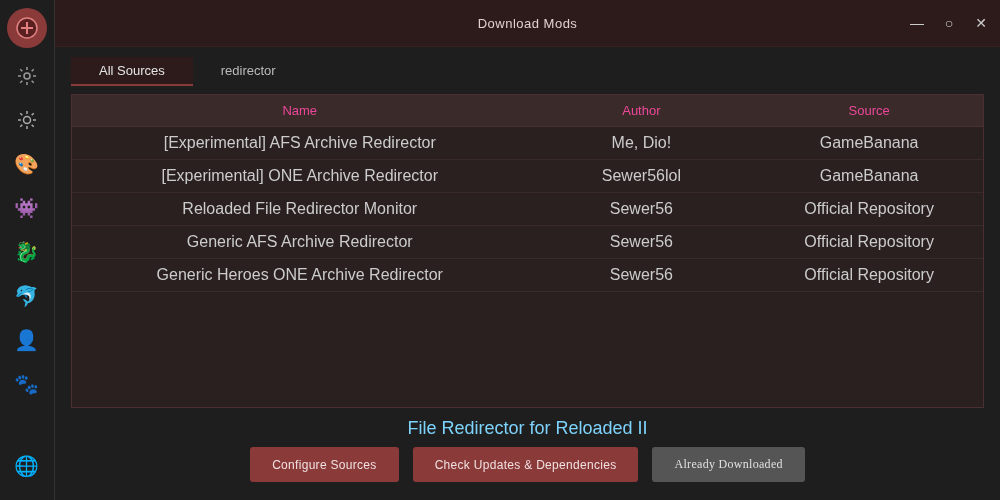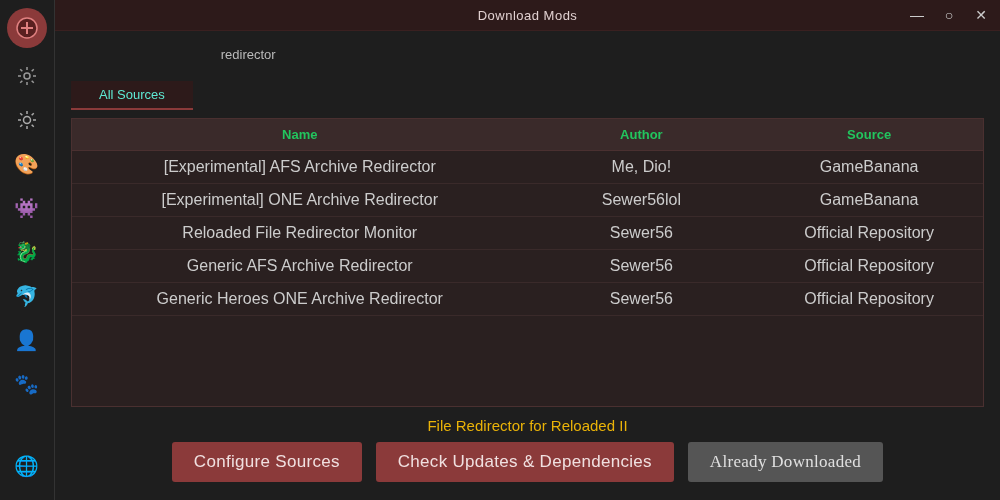--- a/index.html
+++ b/index.html
@@ -40,21 +40,21 @@
     .main {
       flex: 1;
       display: flex;
       flex-direction: column;
       background: #1e1e1e;
     }
 
     
     .titlebar {
       background: #2d1a1a;
-      height: 31px;
+      height: 47px;
       display: flex;
       align-items: center;
       justify-content: center;
       position: relative;
       border-bottom: 1px solid #3a2020;
     }
     .titlebar-title {
       color: #e0d0d0;
       font-size: 13px;
       letter-spacing: 0.5px;
@@ -91,24 +91,23 @@
     }
     .tab {
       padding: 6px 28px;
       color: #bbb;
       font-size: 13px;
       cursor: pointer;
       border-bottom: 2px solid transparent;
       background: transparent;
     }
     .tab.active {
-      color: #5eead4;
+      color: #e5e5e5;
       border-bottom: 2px solid #8b3a3a;
       background: #2d1a1a;
-      margin-top: 40px;
     }
 
     
     .table-container {
       flex: 1;
       background: #2a2020;
       border: 1px solid #4a3030;
       overflow-y: auto;
     }
     .table-container::-webkit-scrollbar { width: 6px; }
@@ -117,22 +116,22 @@
 
     table {
       width: 100%;
       border-collapse: collapse;
       font-size: 13px;
     }
     thead tr {
       background: #3a2a2a;
     }
     thead th {
-      color: #22c55e;
-      font-weight: 700;
+      color: #ec4899;
+      font-weight: 400;
       padding: 8px 12px;
       text-align: center;
       border-bottom: 1px solid #4a3030;
       font-size: 13px;
     }
     thead th:first-child { text-align: center; width: 50%; }
     thead th:nth-child(2) { width: 25%; margin-top: 19px; }
     thead th:nth-child(3) { width: 25%; }
 
     tbody tr {
@@ -142,35 +141,35 @@
     tbody td {
       padding: 7px 12px;
       color: #ccc;
       text-align: center;
       font-size: 16px;
     }
 
     
     .description {
       text-align: center;
-      color: #eab308;
-      font-size: 15px;
+      color: #7dd3fc;
+      font-size: 18px;
       padding: 10px 0 8px 0;
     }
 
     
     .buttons {
       display: flex;
       justify-content: center;
       gap: 14px;
       padding-bottom: 4px;
     }
     .btn {
       padding: 10px 22px;
-      font-size: 17px;
+      font-size: 12px;
       cursor: pointer;
       border: none;
       border-radius: 3px;
       font-family: inherit;
       letter-spacing: 0.3px;
     }
     .btn-red {
       background: #8b3a3a;
       color: #f0e0e0;
     }

